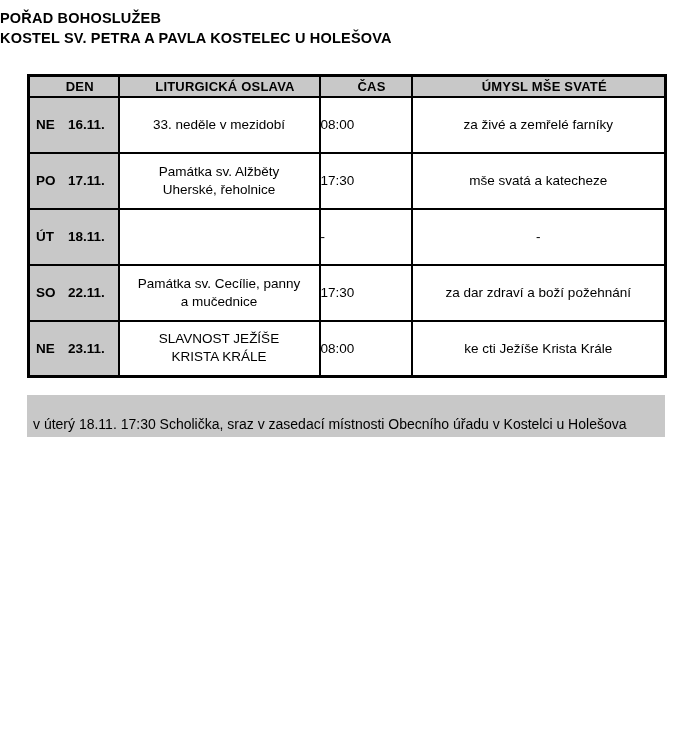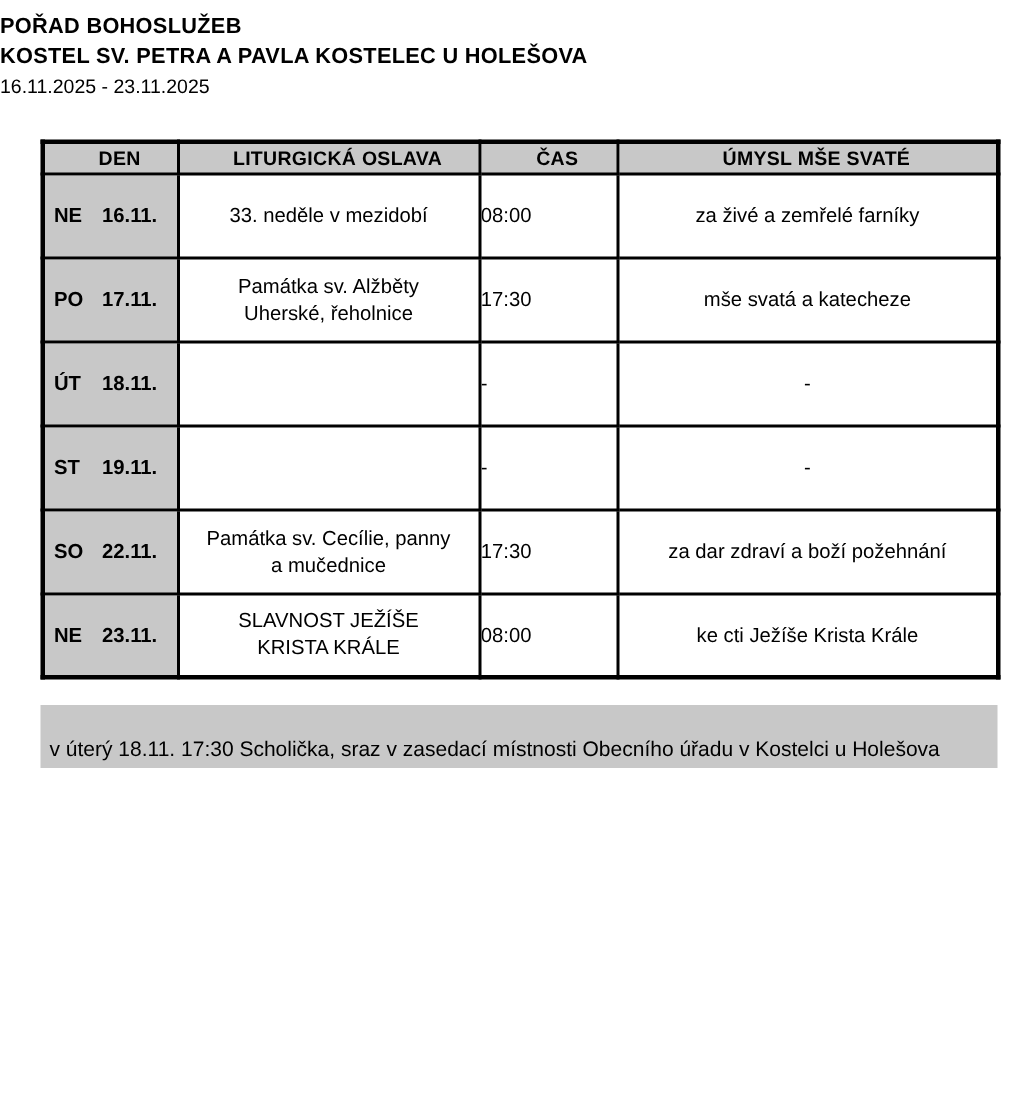--- a/index.html
+++ b/index.html
@@ -79,21 +79,20 @@
     line-height: 19px;
     padding: 20px 6px 3px 6px;
   }
 </style>
 </head>
 <body>
 
 <div class="doc-header">
   <div class="doc-title">POŘAD BOHOSLUŽEB</div>
   <div class="doc-subtitle">KOSTEL SV. PETRA A PAVLA KOSTELEC U HOLEŠOVA</div>
-  <div class="doc-daterange">16.11.2025 - 23.11.2025</div>
 </div>
 
 <table class="schedule">
   <colgroup>
     <col style="width:90px">
     <col style="width:201px">
     <col style="width:92px">
     <col style="width:254px">
   </colgroup>
   <thead>
@@ -125,28 +124,20 @@
 
   <tr>
     <td class="day-cell">
       <span class="day-abbr">ÚT</span><span class="day-date">18.11.</span>
     </td>
     <td class="celebration-cell"></td>
     <td class="time-cell">-</td>
     <td class="intention-cell">-</td>
   </tr>
 
-  <tr>
-    <td class="day-cell">
-      <span class="day-abbr">ST</span><span class="day-date">19.11.</span>
-    </td>
-    <td class="celebration-cell"></td>
-    <td class="time-cell">-</td>
-    <td class="intention-cell">-</td>
-  </tr>
 
 
 
   <tr>
     <td class="day-cell">
       <span class="day-abbr">SO</span><span class="day-date">22.11.</span>
     </td>
     <td class="celebration-cell">Památka sv. Cecílie, panny a mučednice</td>
     <td class="time-cell">17:30</td>
     <td class="intention-cell">za dar zdraví a boží požehnání</td>

